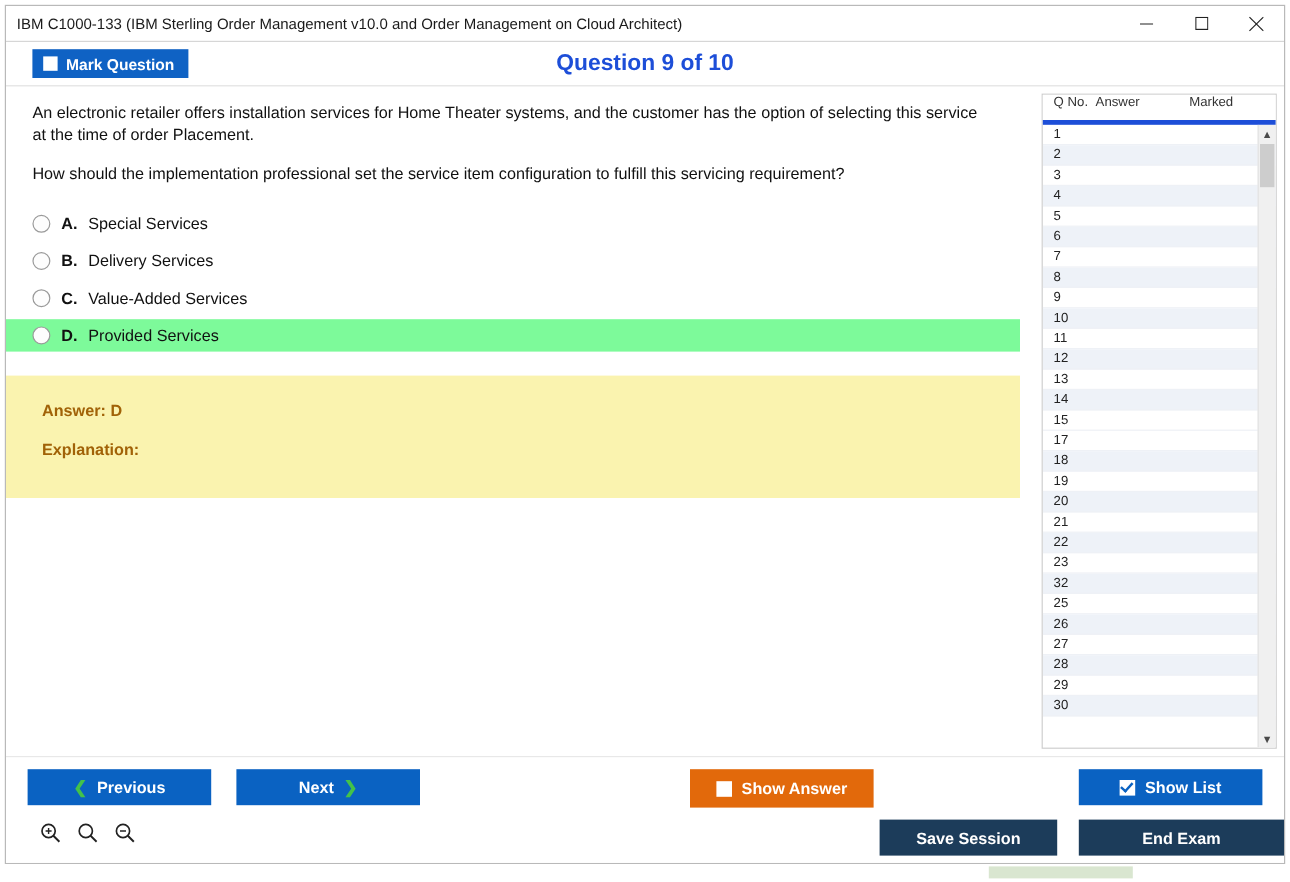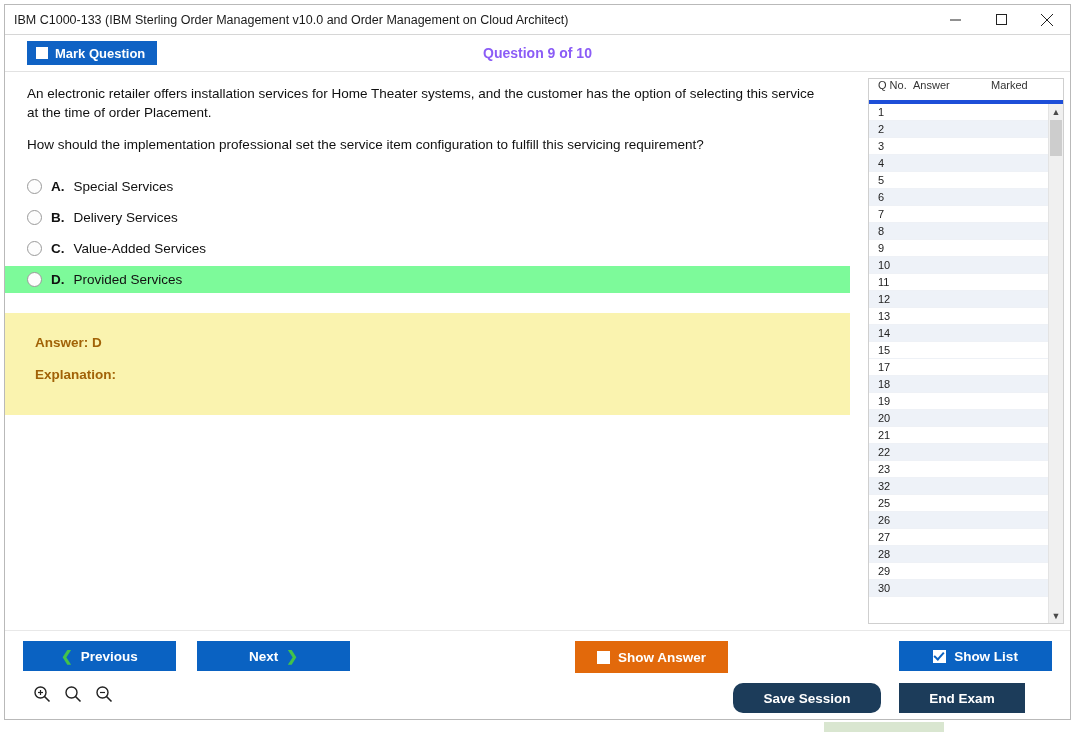--- a/index.html
+++ b/index.html
@@ -88,23 +88,23 @@
   .mark-btn .box {
     width: 12px;
     height: 12px;
     background: #ffffff;
     display: inline-block;
   }
   .qtitle {
     position: absolute;
     left: 0; right: 0;
     text-align: center;
-    font-size: 14px;
+    font-size: 19px;
     font-weight: bold;
-    color: #8b5cf6;
+    color: #1d4ed8;
     pointer-events: none;
   }
 
   
   .body {
     flex: 1;
     display: flex;
     position: relative;
     min-height: 0;
   }
@@ -562,24 +562,24 @@
         <span class="chk"></span>
         <span>Show Answer</span>
       </button>
 
 
       <button class="btn blue" style="left:894px; top:10px; width:153px; height:30px;">
         <span class="chk ticked"></span>
         <span>Show List</span>
       </button>
 
-      <button class="btn dark" style="left:728px; top:52px; width:148px; height:30px;border-radius:10px;">
+      <button class="btn dark" style="left:728px; top:52px; width:148px; height:30px;">
         <span>Save Session</span>
       </button>
-      <button class="btn dark" style="left:894px; top:52px; width:126px; height:30px;">
+      <button class="btn dark" style="left:894px; top:52px; width:171px; height:30px;">
         <span>End Exam</span>
       </button>
 
       <div class="zoomrow">
         <span>
           <svg width="18" height="18" viewBox="0 0 18 18">
               <circle cx="7.5" cy="7.5" r="5.5" fill="none" stroke="#222" stroke-width="1.4"></circle>
               <line x1="11.5" y1="11.5" x2="16.5" y2="16.5" stroke="#222" stroke-width="1.6"></line>
               <line x1="5" y1="7.5" x2="10" y2="7.5" stroke="#222" stroke-width="1.2"></line>
               <line x1="7.5" y1="5" x2="7.5" y2="10" stroke="#222" stroke-width="1.2"></line>

